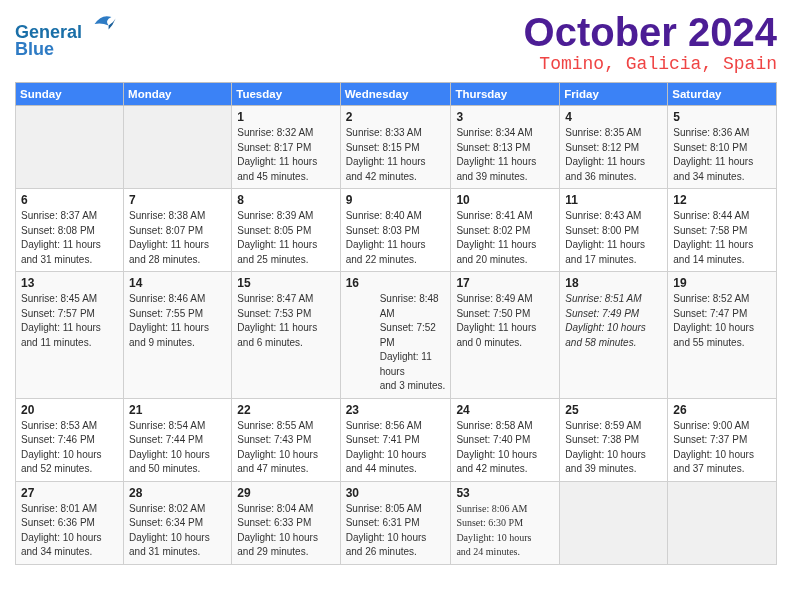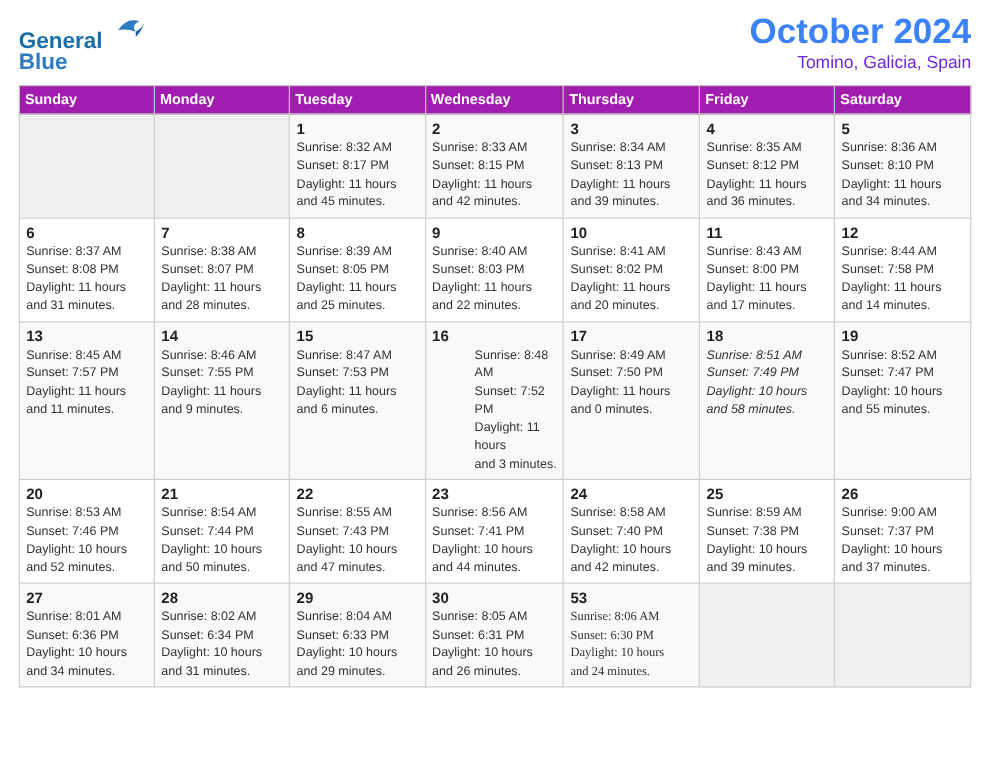--- a/index.html
+++ b/index.html
@@ -38,37 +38,38 @@
     }
     .logo-bird {
       width: 28px;
       height: 28px;
       margin-left: 2px;
     }
     .title-area {
       text-align: right;
     }
     .month-title {
-      font-size: 28px;
+      font-size: 40px;
       font-weight: bold;
-      color: #3b82f6;
+      color: #4c1d95;
       line-height: 1.1;
       text-align: right;
     }
     .location {
-      font-size: 14px;
-      color: #6d28d9;
+      font-size: 18px;
+      color: #ef4444;
+      font-family: Liberation Mono, monospace;
     }
     .calendar {
       width: 100%;
       border-collapse: collapse;
       font-size: 10.5px;
     }
     .calendar thead tr th {
-      background-color: #a21caf;
+      background-color: #3b82f6;
       color: #fff;
       padding: 5px 4px;
       text-align: left;
       font-size: 11.5px;
       font-weight: bold;
       border: 1px solid #c0c0c0;
     }
     .calendar tbody tr td {
       border: 1px solid #d0d0d0;
       vertical-align: top;

